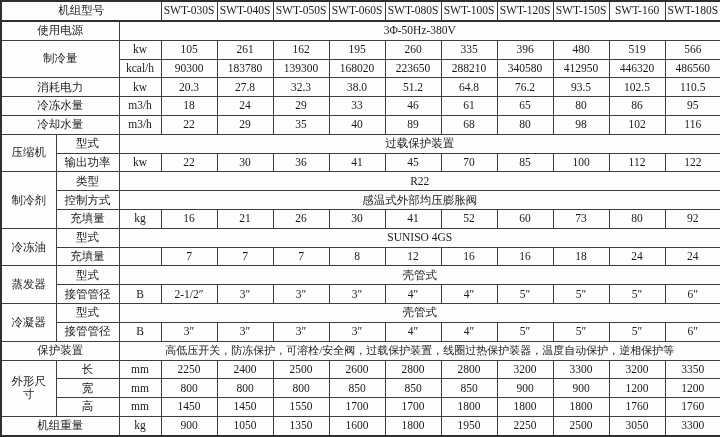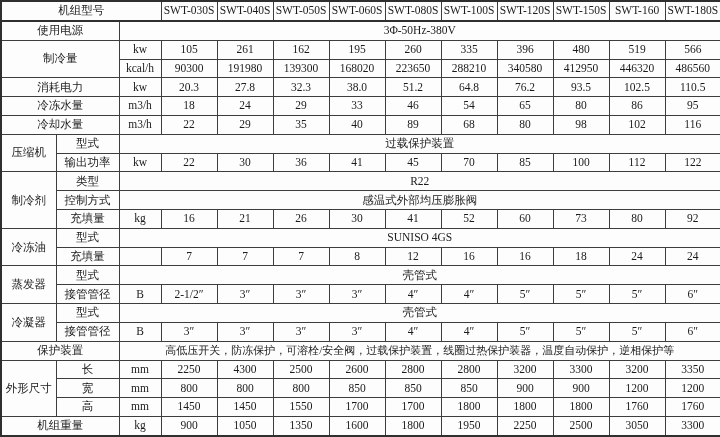--- a/index.html
+++ b/index.html
@@ -20,21 +20,21 @@
     vertical-align:middle;
     padding:0 2px;
     height:17px;
     overflow:hidden;
     white-space:nowrap;
     font-weight:normal;
     line-height:1.15;
   }
   table.spec tr:first-child th{border-bottom:2px solid #2f2f2f;}
   table.spec td.merged{text-align:center;}
-  table.spec td.wrap{white-space:normal;padding:0 0;}
+  table.spec td.wrap{white-space:normal;padding:0 6px;}
   table.spec td.protect{font-size:11px;letter-spacing:0;}
 </style>
 </head>
 <body>
 
 <div class="sheet">
   <table class="spec">
     <colgroup>
         <col style="width: 55px;">
         <col style="width: 63px;">
@@ -78,21 +78,21 @@
           <td>260</td>
           <td>335</td>
           <td>396</td>
           <td>480</td>
           <td>519</td>
           <td>566</td>
         </tr>
         <tr>
           <td>kcal/h</td>
           <td>90300</td>
-          <td>191980</td>
+          <td>183780</td>
           <td>139300</td>
           <td>168020</td>
           <td>223650</td>
           <td>288210</td>
           <td>340580</td>
           <td>412950</td>
           <td>446320</td>
           <td>486560</td>
         </tr>
         <tr>
@@ -110,21 +110,21 @@
           <td>110.5</td>
         </tr>
         <tr>
           <td colspan="2">冷冻水量</td>
           <td>m3/h</td>
           <td>18</td>
           <td>24</td>
           <td>29</td>
           <td>33</td>
           <td>46</td>
-          <td>54</td>
+          <td>61</td>
           <td>65</td>
           <td>80</td>
           <td>86</td>
           <td>95</td>
         </tr>
         <tr>
           <td colspan="2">冷却水量</td>
           <td>m3/h</td>
           <td>22</td>
           <td>29</td>
@@ -238,21 +238,21 @@
         </tr>
         <tr>
           <td colspan="2">保护装置</td>
           <td colspan="11" class="merged protect">高低压开关，防冻保护，可溶栓/安全阀，过载保护装置，线圈过热保护装器，温度自动保护，逆相保护等</td>
         </tr>
         <tr>
           <td rowspan="3" class="wrap">外形尺寸</td>
           <td>长</td>
           <td>mm</td>
           <td>2250</td>
-          <td>4300</td>
+          <td>2400</td>
           <td>2500</td>
           <td>2600</td>
           <td>2800</td>
           <td>2800</td>
           <td>3200</td>
           <td>3300</td>
           <td>3200</td>
           <td>3350</td>
         </tr>
         <tr>

